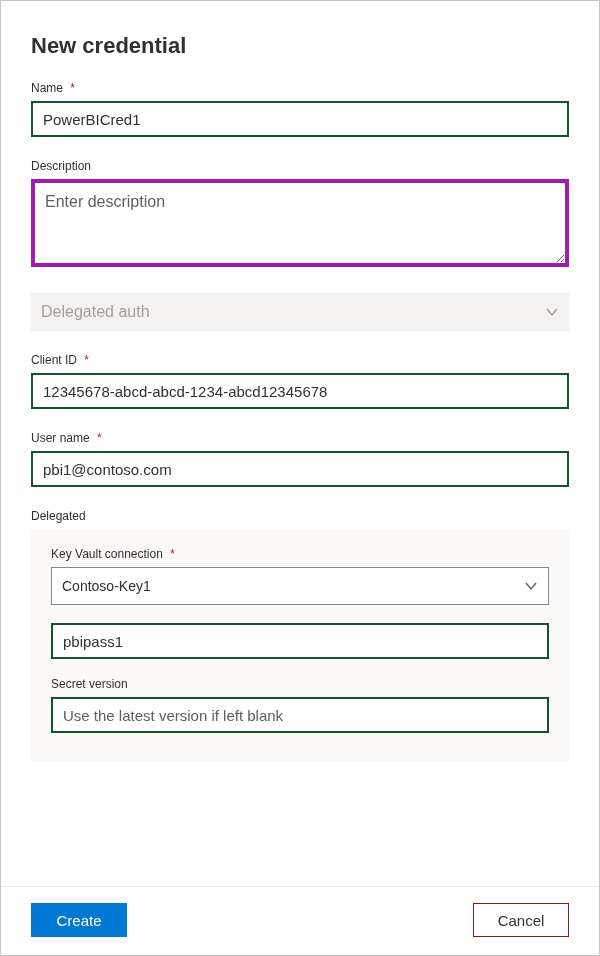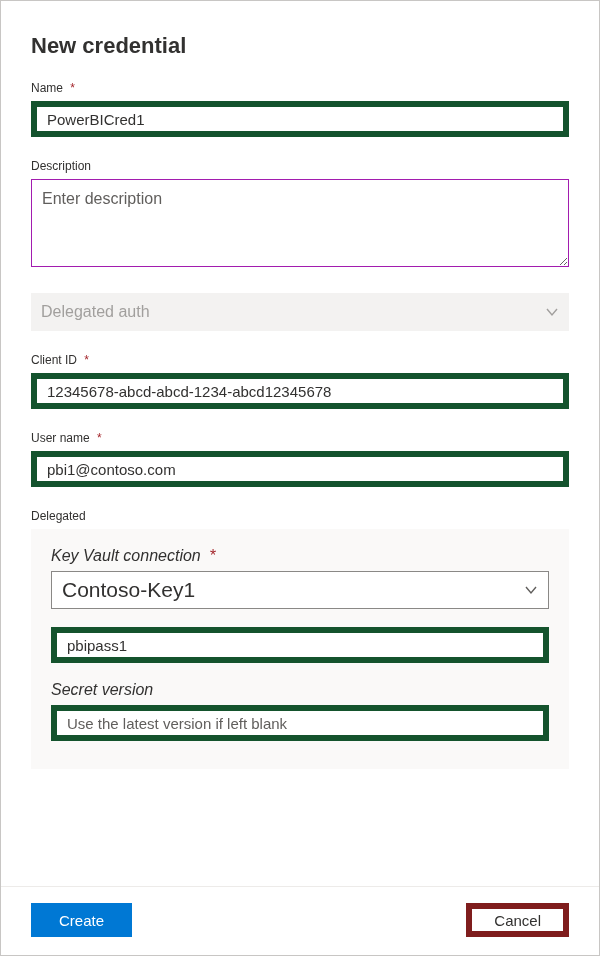--- a/index.html
+++ b/index.html
@@ -41,35 +41,35 @@
     .required {
       color: #a4262c;
       margin-left: 4px;
     }
     .text-input {
       width: 100%;
       height: 36px;
       padding: 6px 10px;
       font-size: 15px;
       font-family: inherit;
-      border: 6px solid #14532d;
+      border: 2px solid #14532d;
       background: #fff;
       color: #323130;
       outline: none;
     }
     .text-input::placeholder {
       color: #605e5c;
     }
     .textarea-input {
       width: 100%;
       height: 88px;
       padding: 10px 10px;
       font-size: 16px;
       font-family: inherit;
-      border: 1px solid #a21caf;
+      border: 4px solid #a21caf;
       background: #fff;
       color: #605e5c;
       outline: none;
       resize: both;
     }
     .textarea-input::placeholder {
       color: #605e5c;
     }
     .select-disabled {
       width: 100%;
@@ -81,21 +81,21 @@
       background: #f3f2f1;
       color: #a19f9d;
       display: flex;
       align-items: center;
       justify-content: space-between;
     }
     .select-input {
       width: 100%;
       height: 38px;
       padding: 6px 10px;
-      font-size: 21px;
+      font-size: 14px;
       font-family: inherit;
       border: 1px solid #8a8886;
       background: #fff;
       color: #323130;
       display: flex;
       align-items: center;
       justify-content: space-between;
       cursor: pointer;
     }
     .chevron {
@@ -115,36 +115,35 @@
     }
     .password-section {
       background: #faf9f8;
       padding: 18px 20px 10px 20px;
       margin-top: 6px;
     }
     .password-section .field {
       margin-bottom: 18px;
     }
     .password-section .field-label {
-      font-size: 16px;
-      font-style: italic;
+      font-size: 12px;
     }
     .footer {
       border-top: 1px solid #edebe9;
       padding: 16px 30px 18px 30px;
       display: flex;
       align-items: center;
       justify-content: space-between;
     }
     .btn {
       height: 34px;
       padding: 3px 22px;
       font-size: 15px;
       font-family: inherit;
-      border: 6px solid #7f1d1d;
+      border: 1px solid #7f1d1d;
       background: #fff;
       color: #323130;
       cursor: pointer;
       min-width: 96px;
     }
     .btn-primary {
       background: #0078d4;
       border-color: #0078d4;
       color: #fff;
     }

